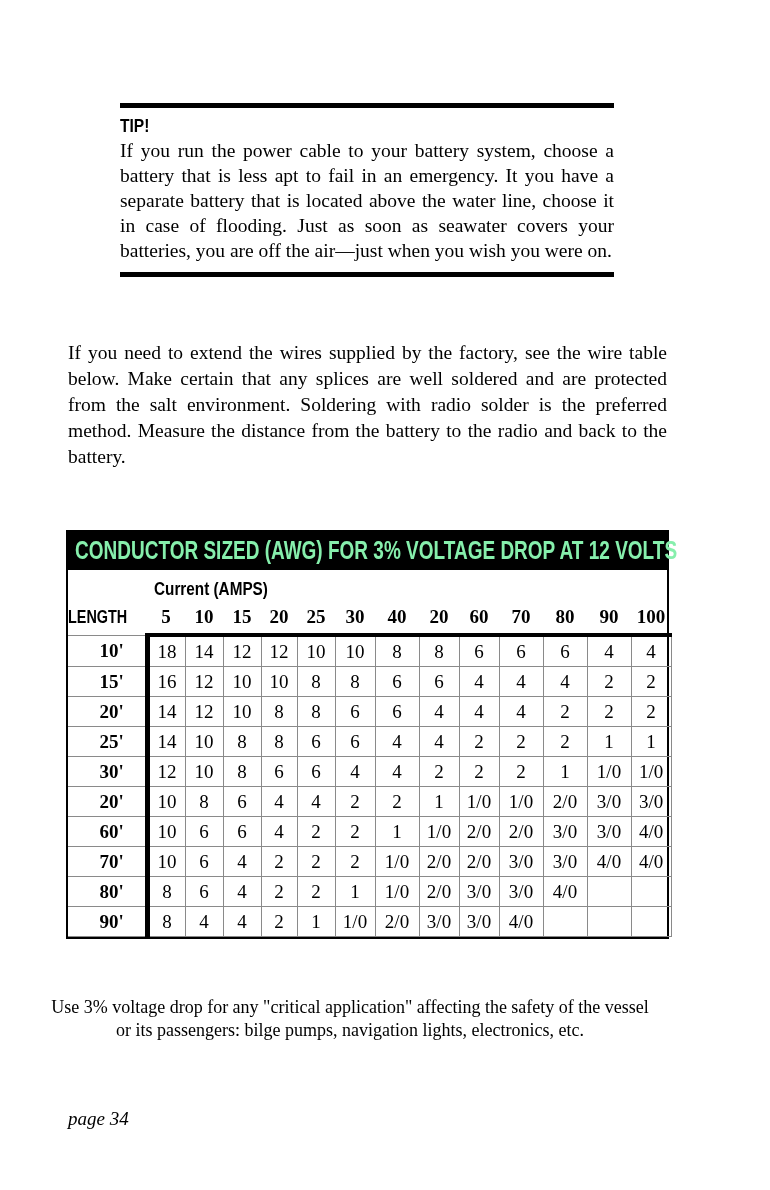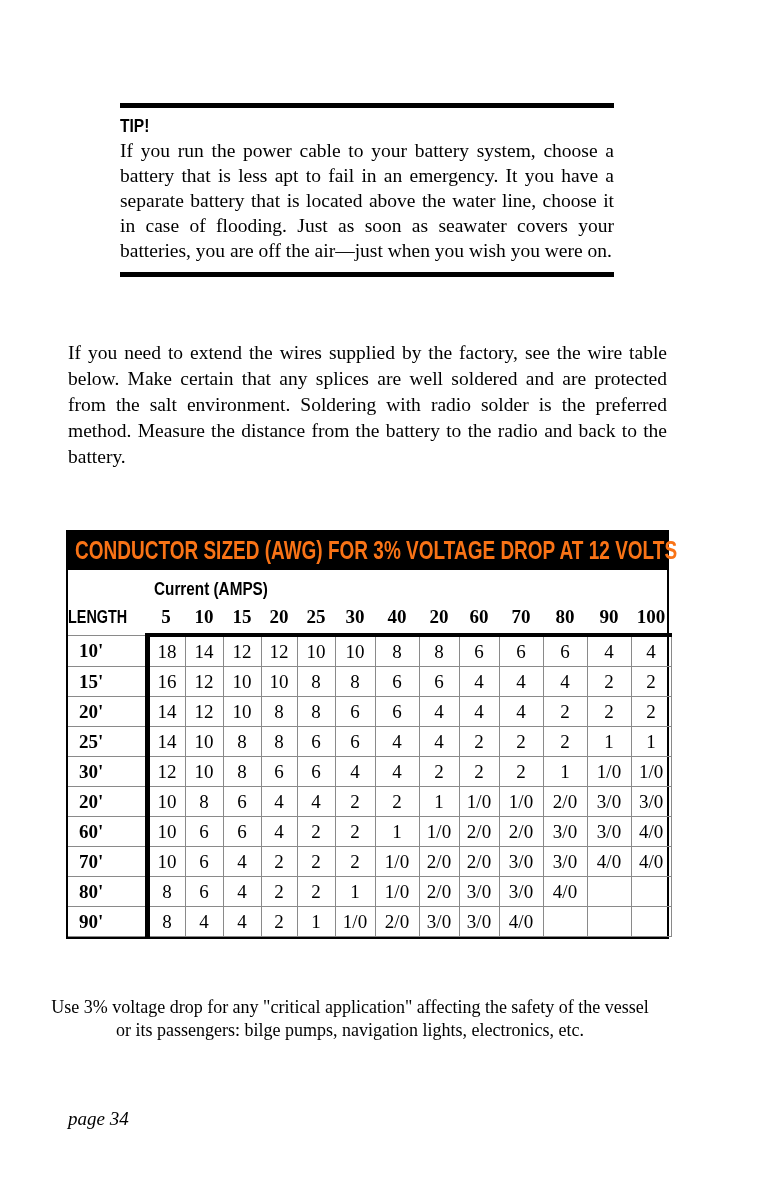--- a/index.html
+++ b/index.html
@@ -32,21 +32,21 @@
   }
   
   .intro {
     position:absolute; left:68px; top:340px; width:599px;
     font-size:19.5px; line-height:26px;
     text-align:justify;
   }
   
   .tbl { position:absolute; left:66px; top:530px; width:603px; }
   .tbl-title-bar {
-    background:#000; color:#f97316;
+    background:#000; color:#86efac;
     height:40px; line-height:41px;
     padding-left:9px;
     box-sizing:border-box;
   }
   .tbl-title-bar .condensed { font-size:25px; transform:scaleX(0.76); }
   .tbl-box {
     border-left:2px solid #000;
     border-right:2px solid #000;
     border-bottom:2px solid #000;
     box-sizing:border-box;
@@ -72,21 +72,21 @@
     border:1px solid #8a8a8a;
     height:29px;
     text-align:center;
     font-size:19px;
     padding:0;
     vertical-align:middle;
   }
   table.wire tbody td.len {
     border-left:none;
     border-right:5px solid #000;
-    text-align:left;
+    text-align:center;
     padding-left:11px;
     font-weight:bold;
   }
   table.wire tbody tr:first-child td.val { border-top:4px solid #000; }
   table.wire tbody tr:first-child td.len { border-top:1px solid #8a8a8a; }
   
   .footnote {
     position:absolute; left:50px; top:996px; width:600px;
     font-size:18px; line-height:23px;
     text-align:center;

